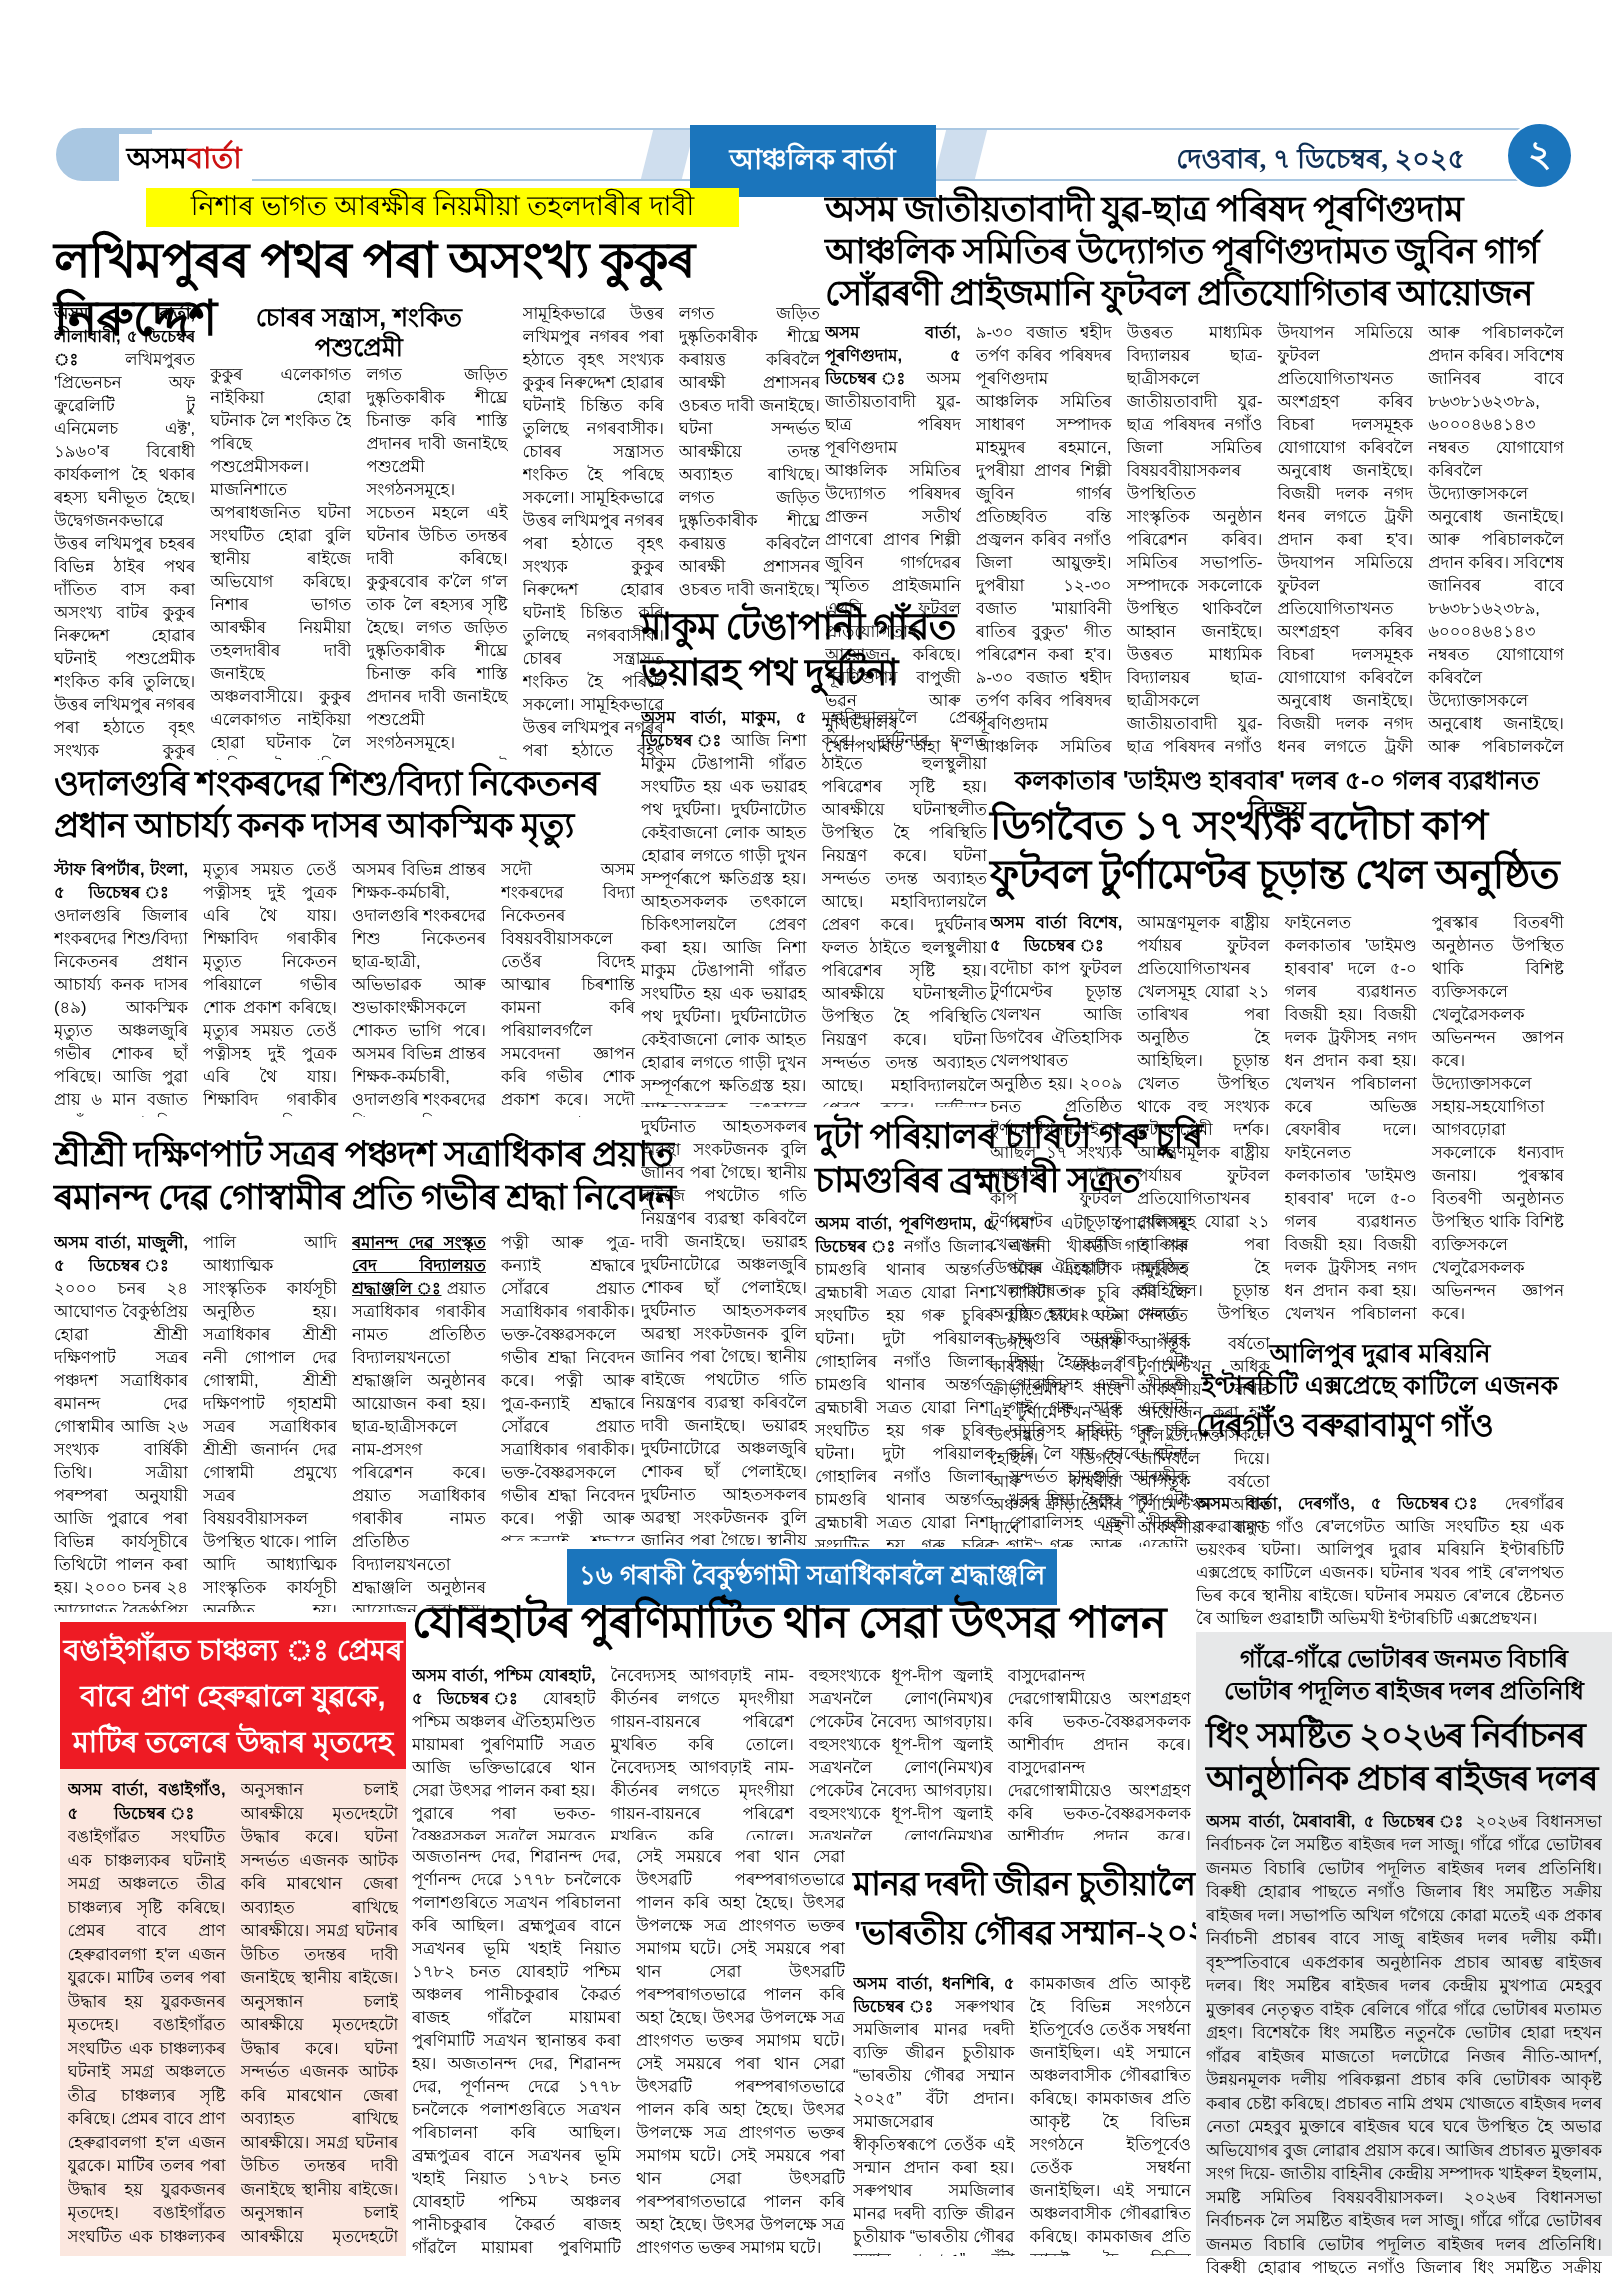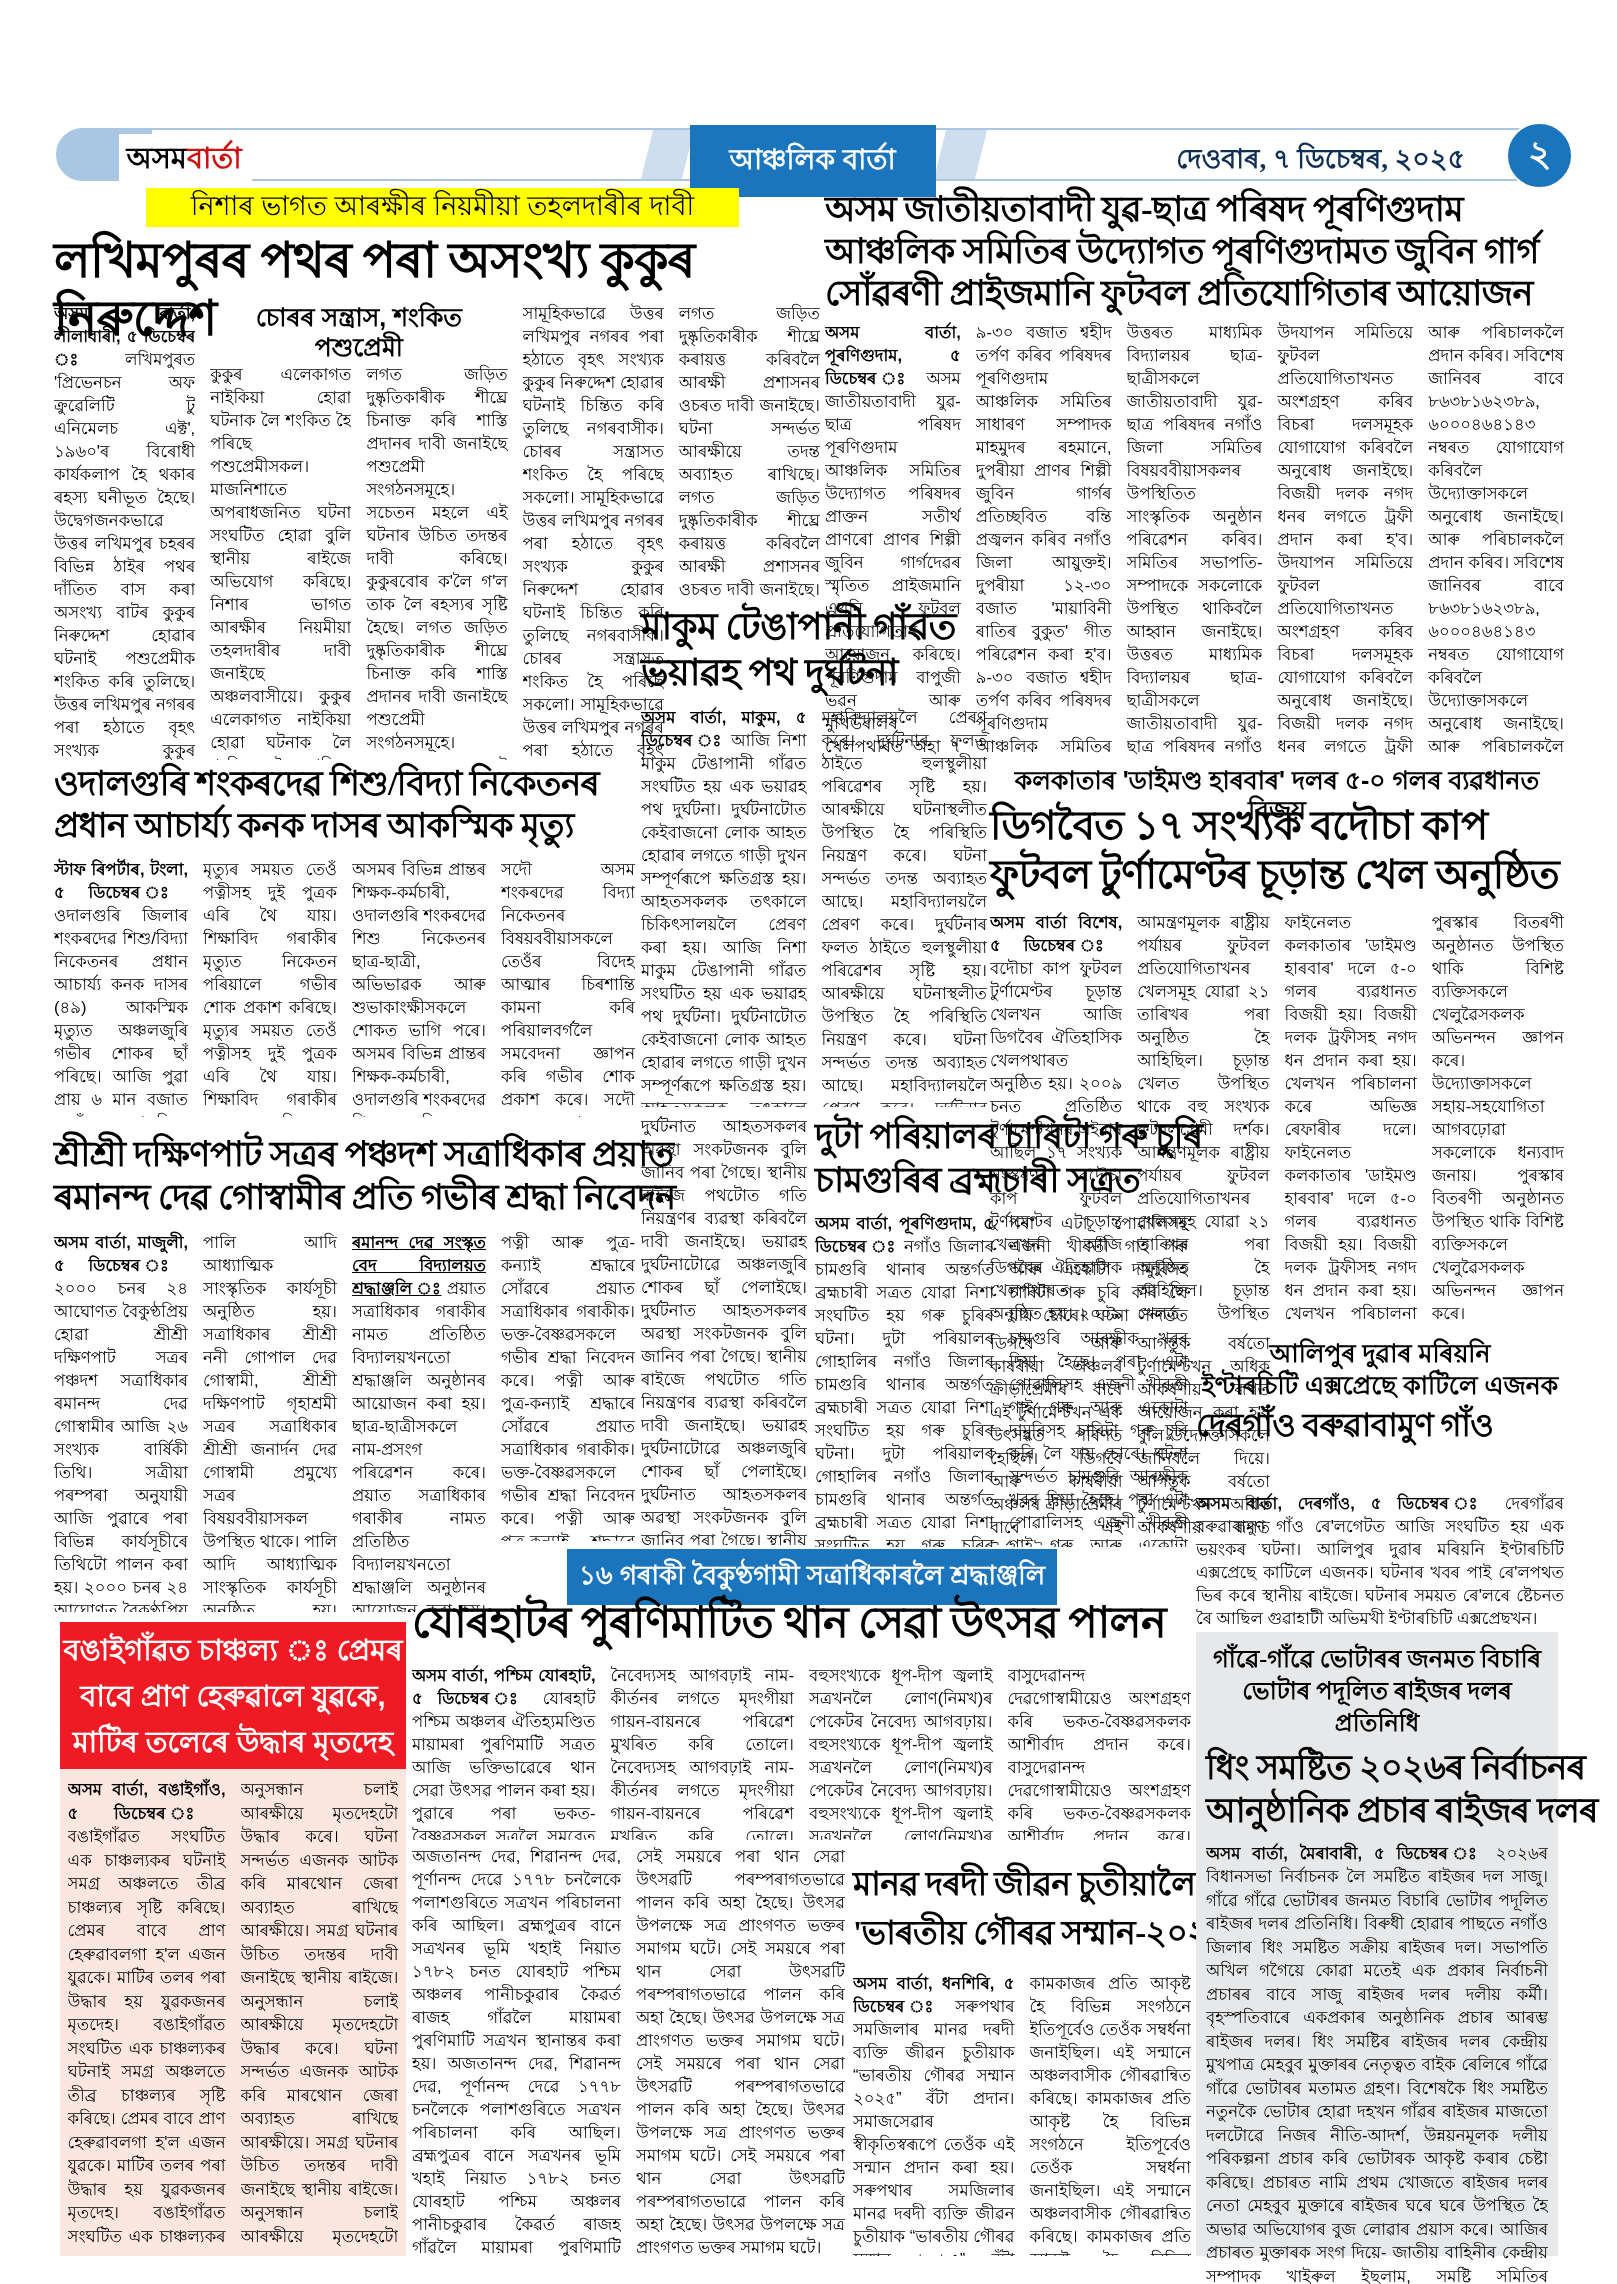--- a/index.html
+++ b/index.html
@@ -62,21 +62,21 @@
   #jhhl{left:412px;top:1596px;width:779px;font-size:43px;line-height:53px;}
   #jhbody{left:412px;top:1664px;width:779px;height:176px;}
   #jhbody2{left:412px;top:1845px;width:433px;height:411px;}
   #gvhl{left:853px;top:1860px;width:338px;font-size:33px;line-height:49px;}
   #gvbody{left:853px;top:1972px;width:338px;height:284px;}
   #bgred{left:60px;top:1622px;width:346px;height:147px;background:#ee1b24;color:#fff;
          display:flex;flex-direction:column;align-items:center;justify-content:center;
          font-size:29px;font-weight:bold;line-height:46px;text-align:center;}
   #bgbody{left:60px;top:1769px;width:346px;height:487px;background:#fbe7df;padding:9px 7.6px;box-sizing:border-box;}
   #bgbody .col{line-height:23.5px;}
-  #dhbox{left:1196px;top:1632px;width:362px;height:624px;background:#e7e8e9;padding:11.4px 10px;box-sizing:border-box;}
+  #dhbox{left:1196px;top:1632px;width:416px;height:624px;background:#e7e8e9;padding:11.4px 10px;box-sizing:border-box;}
   #dhkick{font-size:24px;line-height:32px;text-align:center;font-weight:bold;
           font-family:"Liberation Serif",serif;}
   #dhhl{font-size:34px;line-height:43px;margin-top:6.3px;}
   #dhbody{margin-top:10px;text-align:justify;font-size:16.5px;line-height:23.5px;height:469px;overflow:hidden;}
 </style>
 </head>
 <body>
 
 <div id="page">
 

